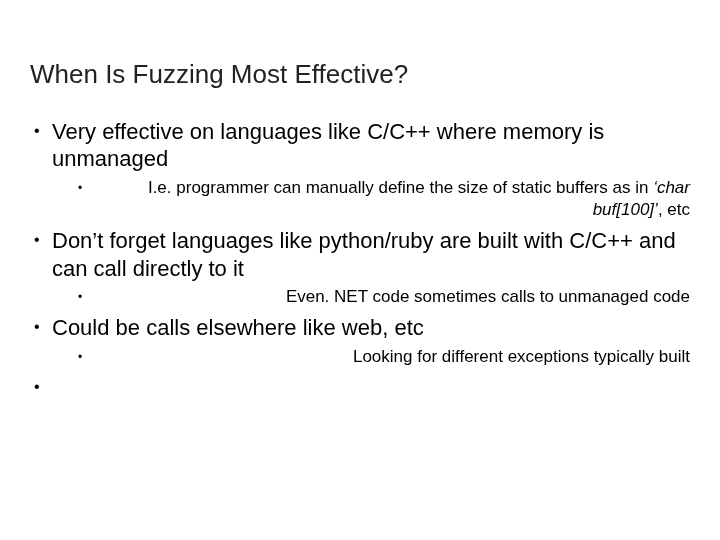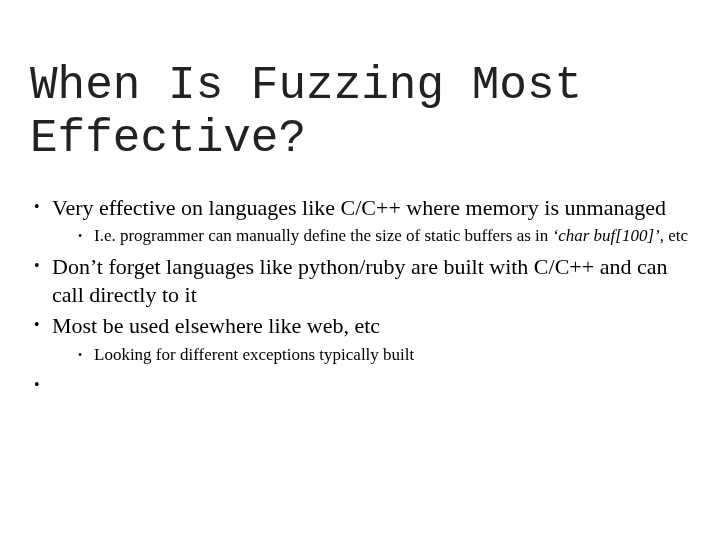--- a/index.html
+++ b/index.html
@@ -12,40 +12,38 @@
     color: #000000;
     overflow: hidden;
   }
   .slide {
     box-sizing: border-box;
     width: 720px;
     height: 540px;
     padding: 60px 30px 30px 30px;
   }
   .title {
-    font-size: 46px;
+    font-size: 26px;
     font-weight: 400;
     color: #222222;
     margin: 0 0 28px 0;
     line-height: 1.15;
-    font-family: Liberation Mono, monospace;
   }
   ul.level1 {
     list-style: none;
     margin: 0;
     padding: 0;
   }
   ul.level1 > li {
     position: relative;
     padding-left: 22px;
     font-size: 22px;
     line-height: 1.25;
     margin: 0 0 4px 0;
     color: #000000;
-    font-family: Liberation Serif, serif;
   }
   ul.level1 > li::before {
     content: "•";
     position: absolute;
     left: 4px;
     top: 0;
     font-size: 16px;
     line-height: 26px;
     color: #000000;
   }
@@ -54,20 +52,21 @@
     margin: 4px 0 6px 0;
     padding: 0 0 0 26px;
   }
   ul.level2 > li {
     position: relative;
     padding-left: 16px;
     font-size: 17px;
     line-height: 1.3;
     margin: 0 0 6px 0;
     color: #000000;
+    text-align: right;
   }
   ul.level2 > li::before {
     content: "•";
     position: absolute;
     left: 0;
     top: 0;
     font-size: 12px;
     line-height: 22px;
     color: #000000;
   }
@@ -87,24 +86,29 @@
       <span>Very effective on languages like C/C++ where memory is unmanaged</span>
       <ul class="level2">
         <li>
           <span>I.e. programmer can manually define the size of static buffers as in </span><span class="italic-part">‘char buf[100]’</span><span>, etc</span>
         </li>
       </ul>
     </li>
 
     <li>
       <span>Don’t forget languages like python/ruby are built with C/C++ and can call directly to it</span>
+      <ul class="level2">
+        <li>
+          <span>Even. NET code sometimes calls to unmanaged code</span>
+        </li>
+      </ul>
     </li>
 
     <li>
-      <span>Most be used elsewhere like web, etc</span>
+      <span>Could be calls elsewhere like web, etc</span>
       <ul class="level2">
         <li>
           <span>Looking for different exceptions typically built</span>
         </li>
       </ul>
     </li>
 
     <li>
     </li>
 

